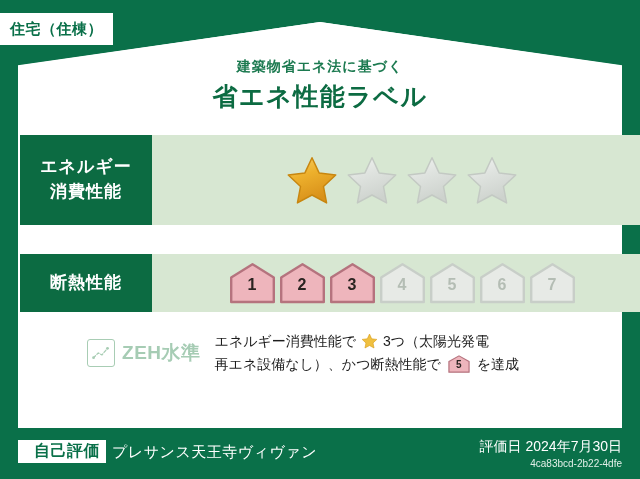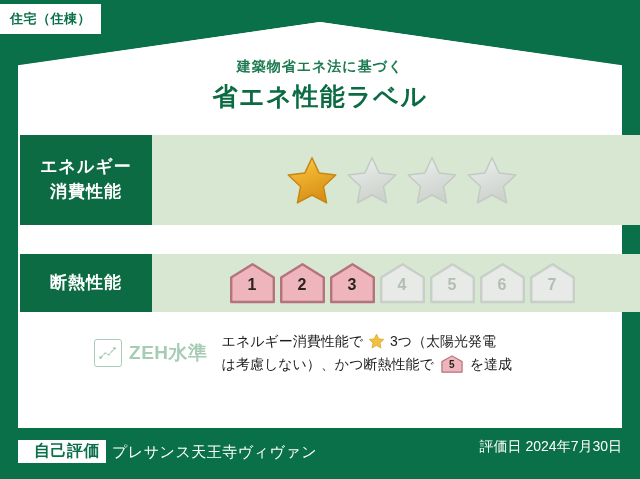--- a/index.html
+++ b/index.html
@@ -31,25 +31,25 @@
     left: 18px;
     top: 22px;
     width: 604px;
     height: 120px;
     background: #ffffff;
     clip-path: polygon(0% 100%, 0% 36%, 50% 0%, 100% 36%, 100% 100%);
   }
 
   .corner-tag {
     position: absolute;
-    top: 4px;
+    top: 13px;
     background: #ffffff;
     color: #0a7049;
     font-weight: bold;
-    font-size: 13px;
+    font-size: 15px;
     letter-spacing: 0.5px;
     padding: 8px 10px 9px 10px;
     line-height: 1;
     white-space: nowrap;
   }
   .corner-tag.left  { left: 0;  }
   .corner-tag.right { right: 0; }
 
   
   .panel {
@@ -379,35 +379,36 @@
     </div>
     <div class="zeh-desc">
       <div>
         <span>エネルギー消費性能で</span>
         <svg class="inline-star" width="17" height="16" viewBox="0 0 24 24">
           <polygon points="12,1.6 15.3,8.7 23,9.6 17.3,14.9 18.8,22.5 12,18.8 5.2,22.5 6.7,14.9 1,9.6 8.7,8.7" fill="#f0c040" stroke="#d79a14" stroke-width="0.9" stroke-linejoin="round"></polygon>
         </svg>
         <span>3つ（太陽光発電</span>
       </div>
       <div>
-        <span>は考慮しない）、かつ断熱性能で</span>
+        <span>再エネ設備なし）、かつ断熱性能で</span>
         <span class="inline-house">
           <svg viewBox="0 0 47 42" preserveAspectRatio="none">
             <polygon points="2,40 2,15 23.5,2 45,15 45,40" fill="#eeb5bc" stroke="#b5737e" stroke-width="2.6" stroke-linejoin="round"></polygon>
           </svg>
           <span class="num">5</span>
         </span>
         <span>を達成</span>
       </div>
     </div>
   </div>
 
   <div class="footer">
     <div class="footer-left">
       <span class="self-eval">自己評価</span>
       <span class="bldg-name">プレサンス天王寺ヴィヴァン</span>
     </div>
     <div class="footer-right">
       <div class="eval-date">評価日 2024年7月30日</div>
+      <div class="eval-id">4ca83bcd-2b22-4dfe</div>
     </div>
   </div>
 
 </div>
 
 </body></html>

